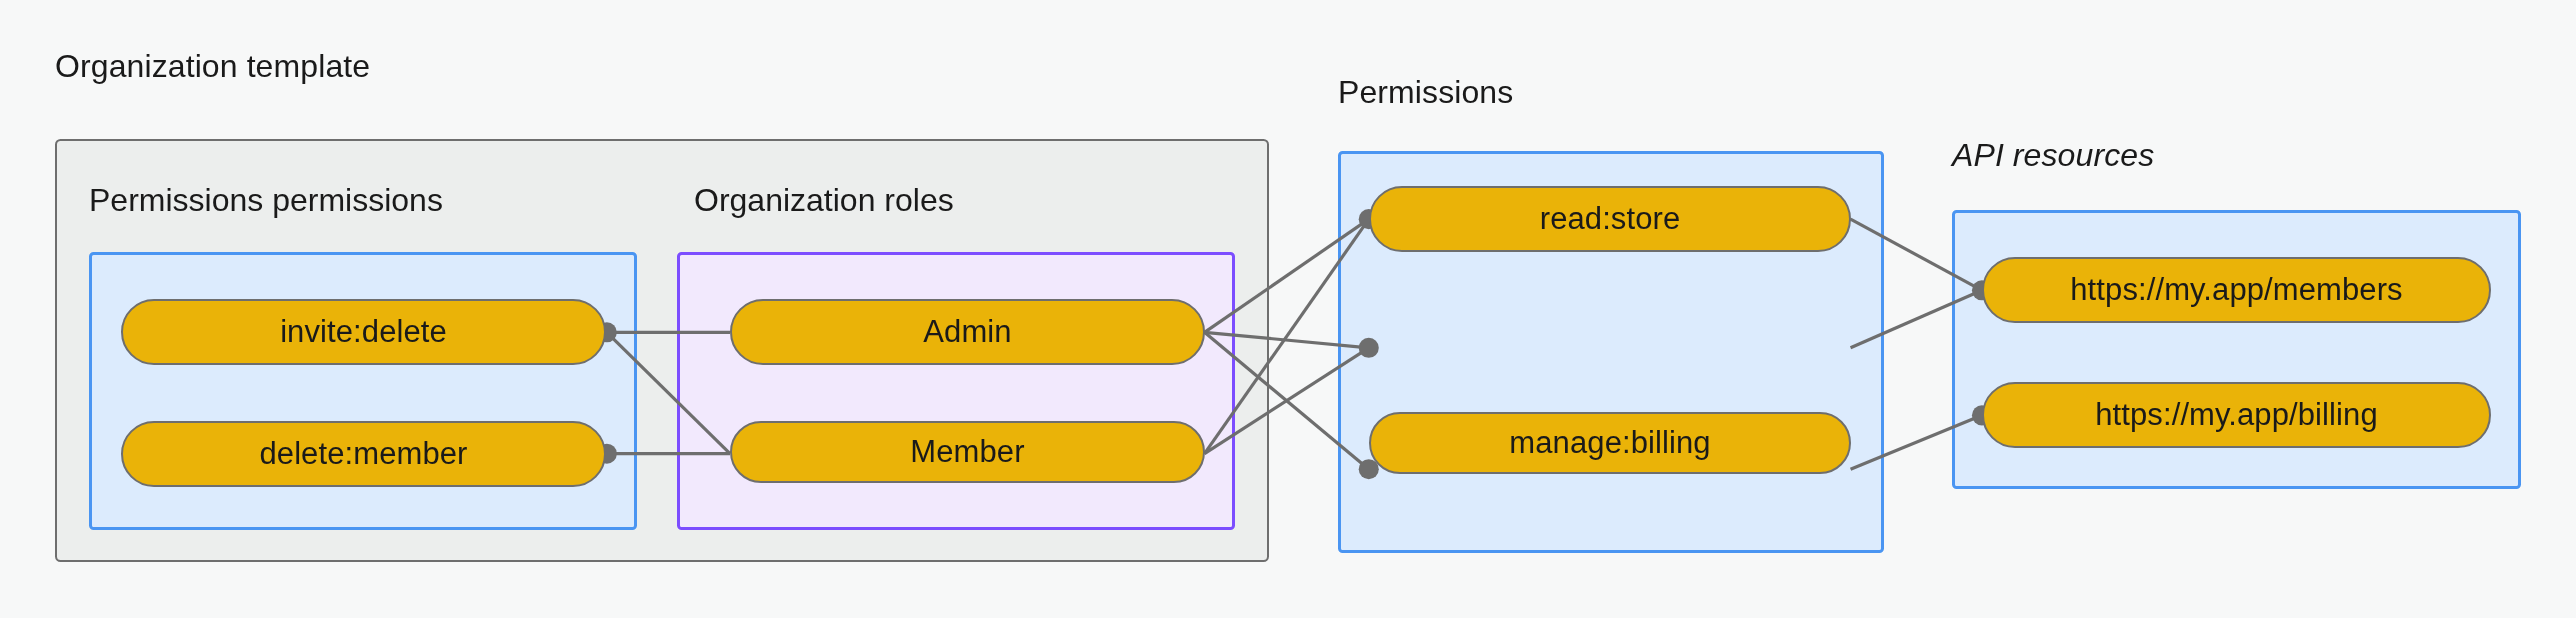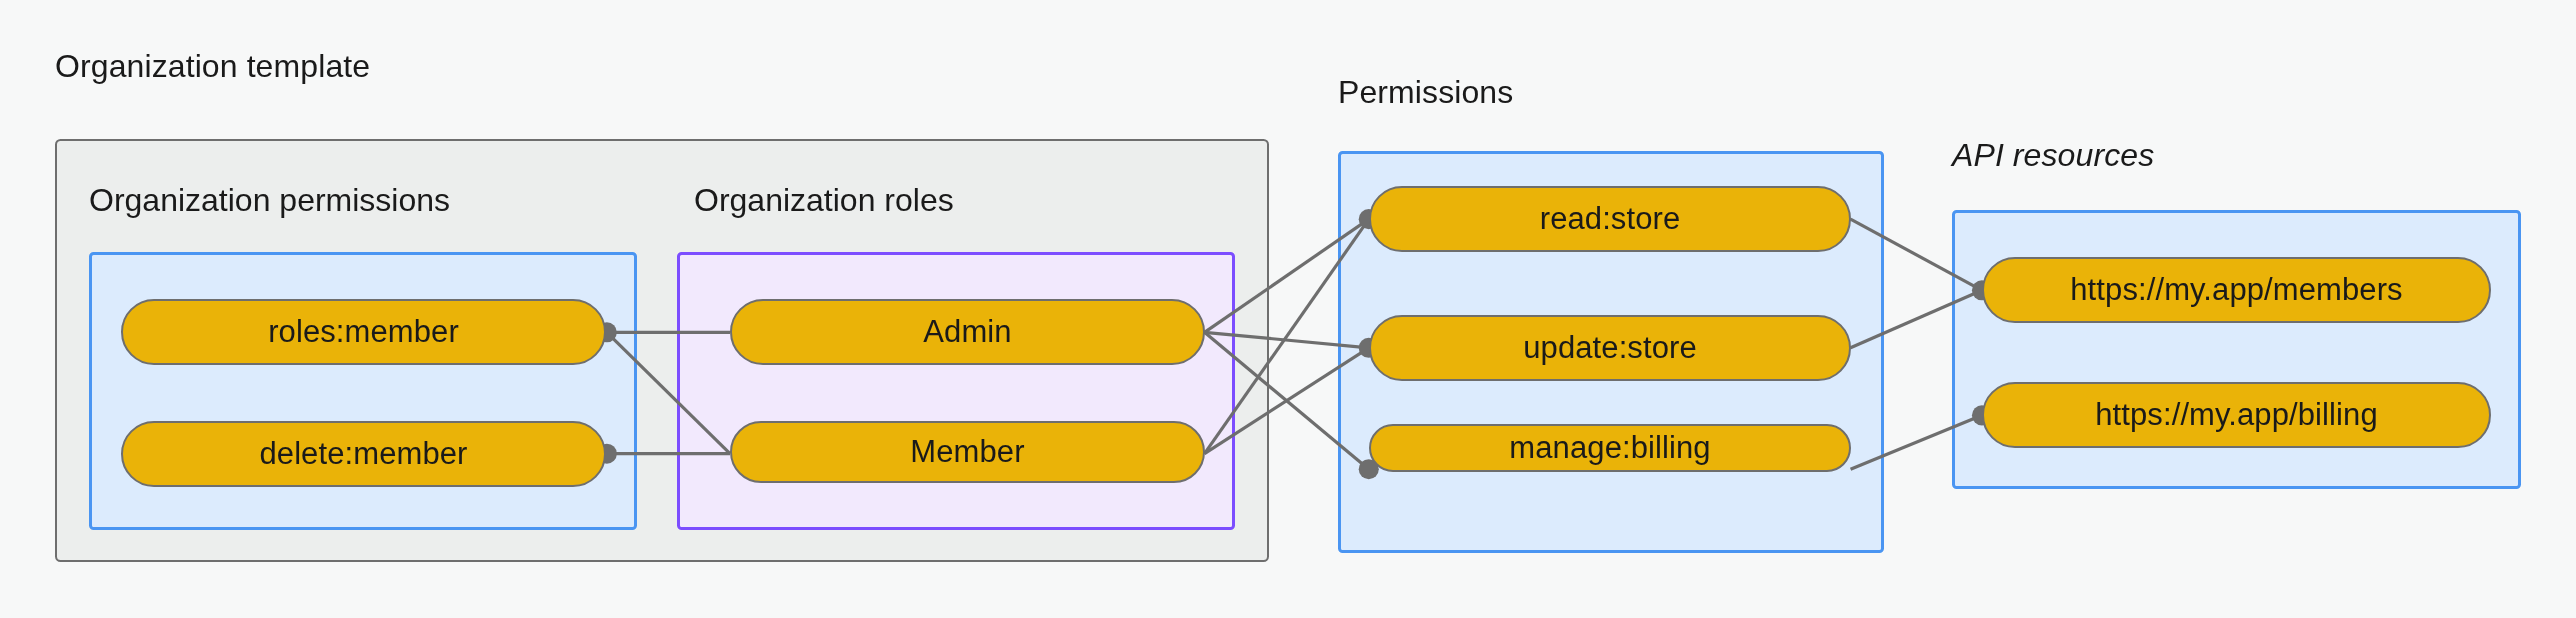--- a/index.html
+++ b/index.html
@@ -90,21 +90,21 @@
 <div id="stage">
 
   <div class="group-label" style="left:55px; top:50px;">Organization template</div>
 
   <div class="group-label" style="left:1338px; top:76px;text-align:right;">Permissions</div>
 
   <div class="group-label" style="left:1952px; top:139px;font-style:italic;">API resources</div>
 
   <div class="container-box outer-template" style="left:55px; top:139px; width:1214px; height:423px;"></div>
 
-  <div class="sub-label" style="left:89px; top:184px;">Organization permissions</div>
+  <div class="sub-label" style="left:89px; top:184px;">Permissions permissions</div>
 
   <div class="sub-label" style="left:694px; top:184px;">Organization roles</div>
 
   <div class="container-box blue-box" style="left:89px; top:252px; width:548px; height:278px;"></div>
 
   <div class="container-box purple-box" style="left:677px; top:252px; width:558px; height:278px;"></div>
 
   <div class="container-box blue-box" style="left:1338px; top:151px; width:546px; height:402px;"></div>
 
   <div class="container-box blue-box" style="left:1952px; top:210px; width:569px; height:279px;"></div>
@@ -138,44 +138,41 @@
 
     <circle class="edge-dot" cx="1500" cy="240" r="11"></circle>
     <circle class="edge-dot" cx="1500" cy="381" r="11"></circle>
     <circle class="edge-dot" cx="1500" cy="514" r="11"></circle>
 
     <circle class="edge-dot" cx="2172" cy="318" r="11"></circle>
     <circle class="edge-dot" cx="2172" cy="455" r="11"></circle>
   </svg>
 
   <div class="pill" style="left:121px; top:299px; width:485px; height:66px;">
-    <span>roles:member</span>
+    <span>invite:delete</span>
   </div>
 
   <div class="pill" style="left:121px; top:421px; width:485px; height:66px;">
     <span>delete:member</span>
   </div>
 
   <div class="pill" style="left:730px; top:299px; width:475px; height:66px;">
     <span>Admin</span>
   </div>
 
   <div class="pill" style="left:730px; top:421px; width:475px; height:62px;">
     <span>Member</span>
   </div>
 
   <div class="pill" style="left:1369px; top:186px; width:482px; height:66px;">
     <span>read:store</span>
   </div>
 
-  <div class="pill" style="left:1369px; top:315px; width:482px; height:66px;">
-    <span>update:store</span>
-  </div>
 
-  <div class="pill" style="left:1369px; top:424px; width:482px; height:48px;align-items:center;">
+  <div class="pill" style="left:1369px; top:412px; width:482px; height:62px;align-items:center;">
     <span>manage:billing</span>
   </div>
 
   <div class="pill" style="left:1982px; top:257px; width:509px; height:66px;">
     <span>https://my.app/members</span>
   </div>
 
   <div class="pill" style="left:1982px; top:382px; width:509px; height:66px;">
     <span>https://my.app/billing</span>
   </div>

